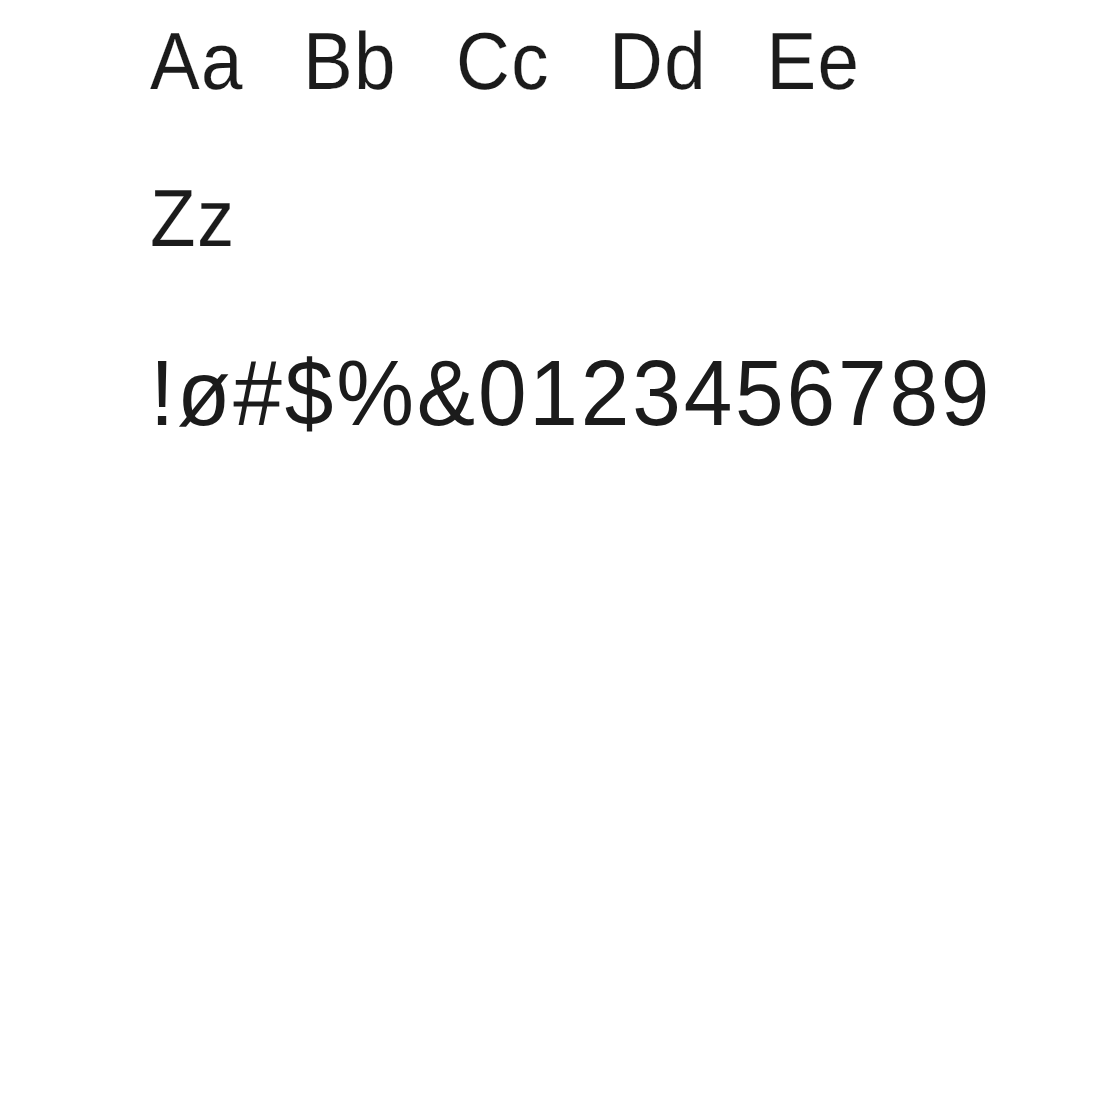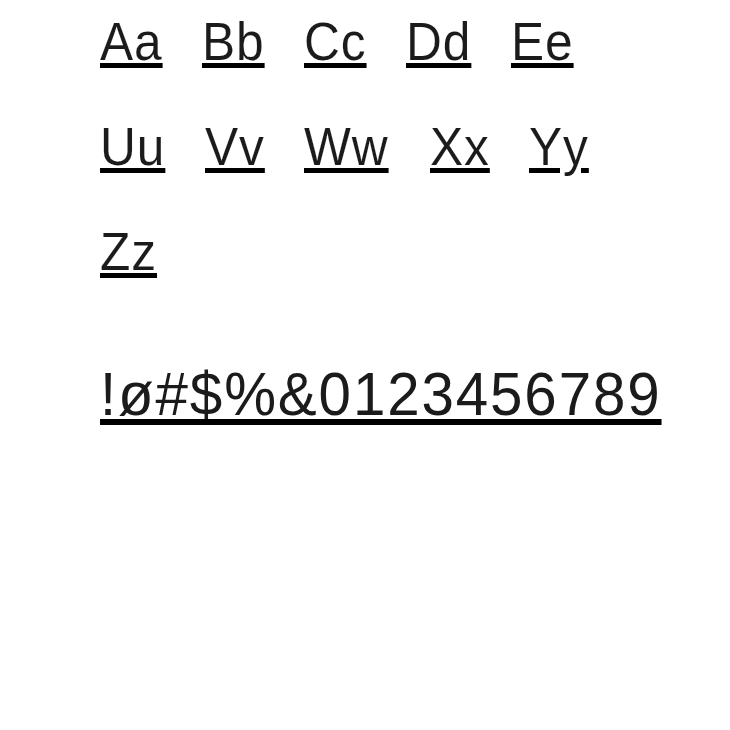--- a/index.html
+++ b/index.html
@@ -19,21 +19,20 @@
     background: #ffffff;
     box-sizing: border-box;
     padding: 14px 40px 10px 100px;
     display: flex;
     flex-direction: column;
     justify-content: flex-start;
   }
   .specimen-rows {
     display: flex;
     flex-direction: column;
-    text-decoration: underline;
   }
   .row {
     display: flex;
     flex-direction: row;
     align-items: baseline;
     height: 105px;
     white-space: nowrap;
   }
   .pair {
     font-family: "Liberation Sans", sans-serif;
@@ -44,21 +43,21 @@
     letter-spacing: 1px;
     margin-right: 34px;
     -webkit-text-stroke: 0.1px #ffffff;
     transform: scaleX(0.92);
     transform-origin: left bottom;
   }
   .row-last .pair {
     margin-right: 0;
   }
   .symbols-row {
-    margin-top: 34px;
+    margin-top: 8px;
     height: auto;
   }
   .symbols {
     font-family: "Liberation Sans", sans-serif;
     font-weight: 300;
     font-size: 62px;
     line-height: 1;
     color: #1b1b1b;
     letter-spacing: 2px;
     transform: scaleX(0.94);
@@ -76,27 +75,20 @@
       <span class="pair">Aa</span>
       <span class="pair">Bb</span>
       <span class="pair">Cc</span>
       <span class="pair">Dd</span>
       <span class="pair">Ee</span>
     </div>
 
 
 
 
-    <div class="row">
-      <span class="pair">Uu</span>
-      <span class="pair">Vv</span>
-      <span class="pair">Ww</span>
-      <span class="pair">Xx</span>
-      <span class="pair">Yy</span>
-    </div>
 
     <div class="row row-last">
       <span class="pair">Zz</span>
     </div>
 
     <div class="row symbols-row">
       <span class="symbols">!ø#$%&amp;0123456789</span>
     </div>
 
   </div>

